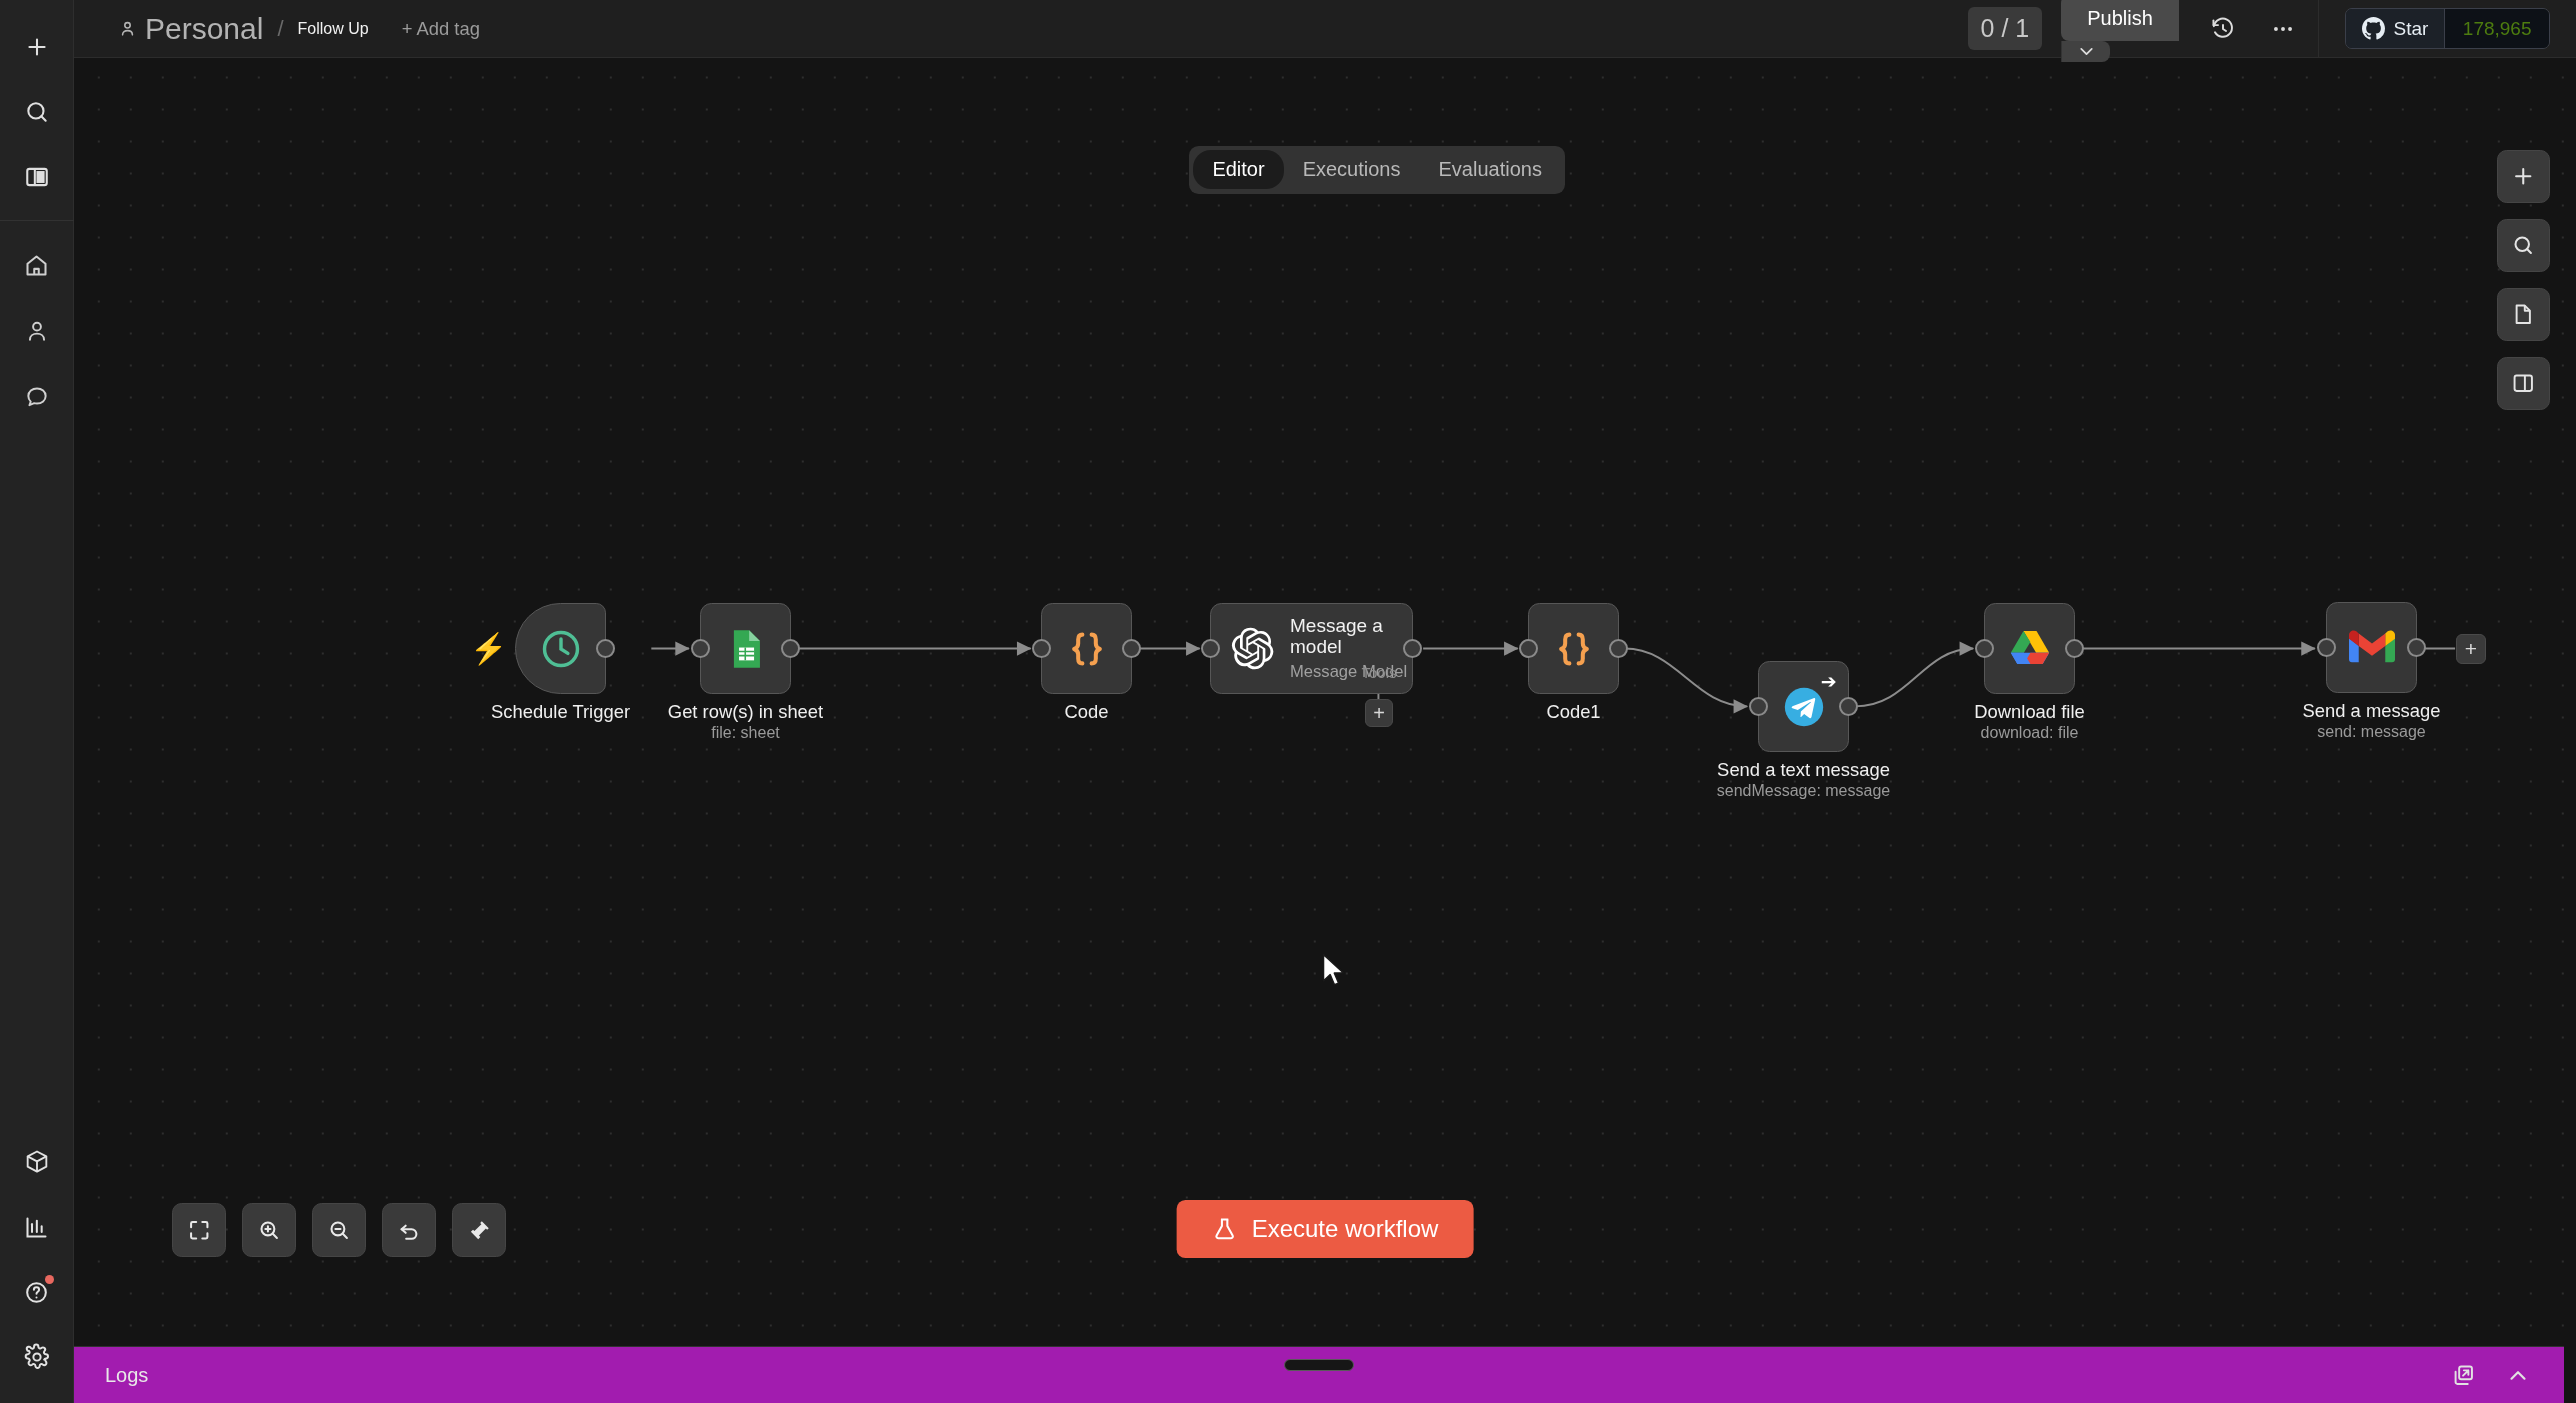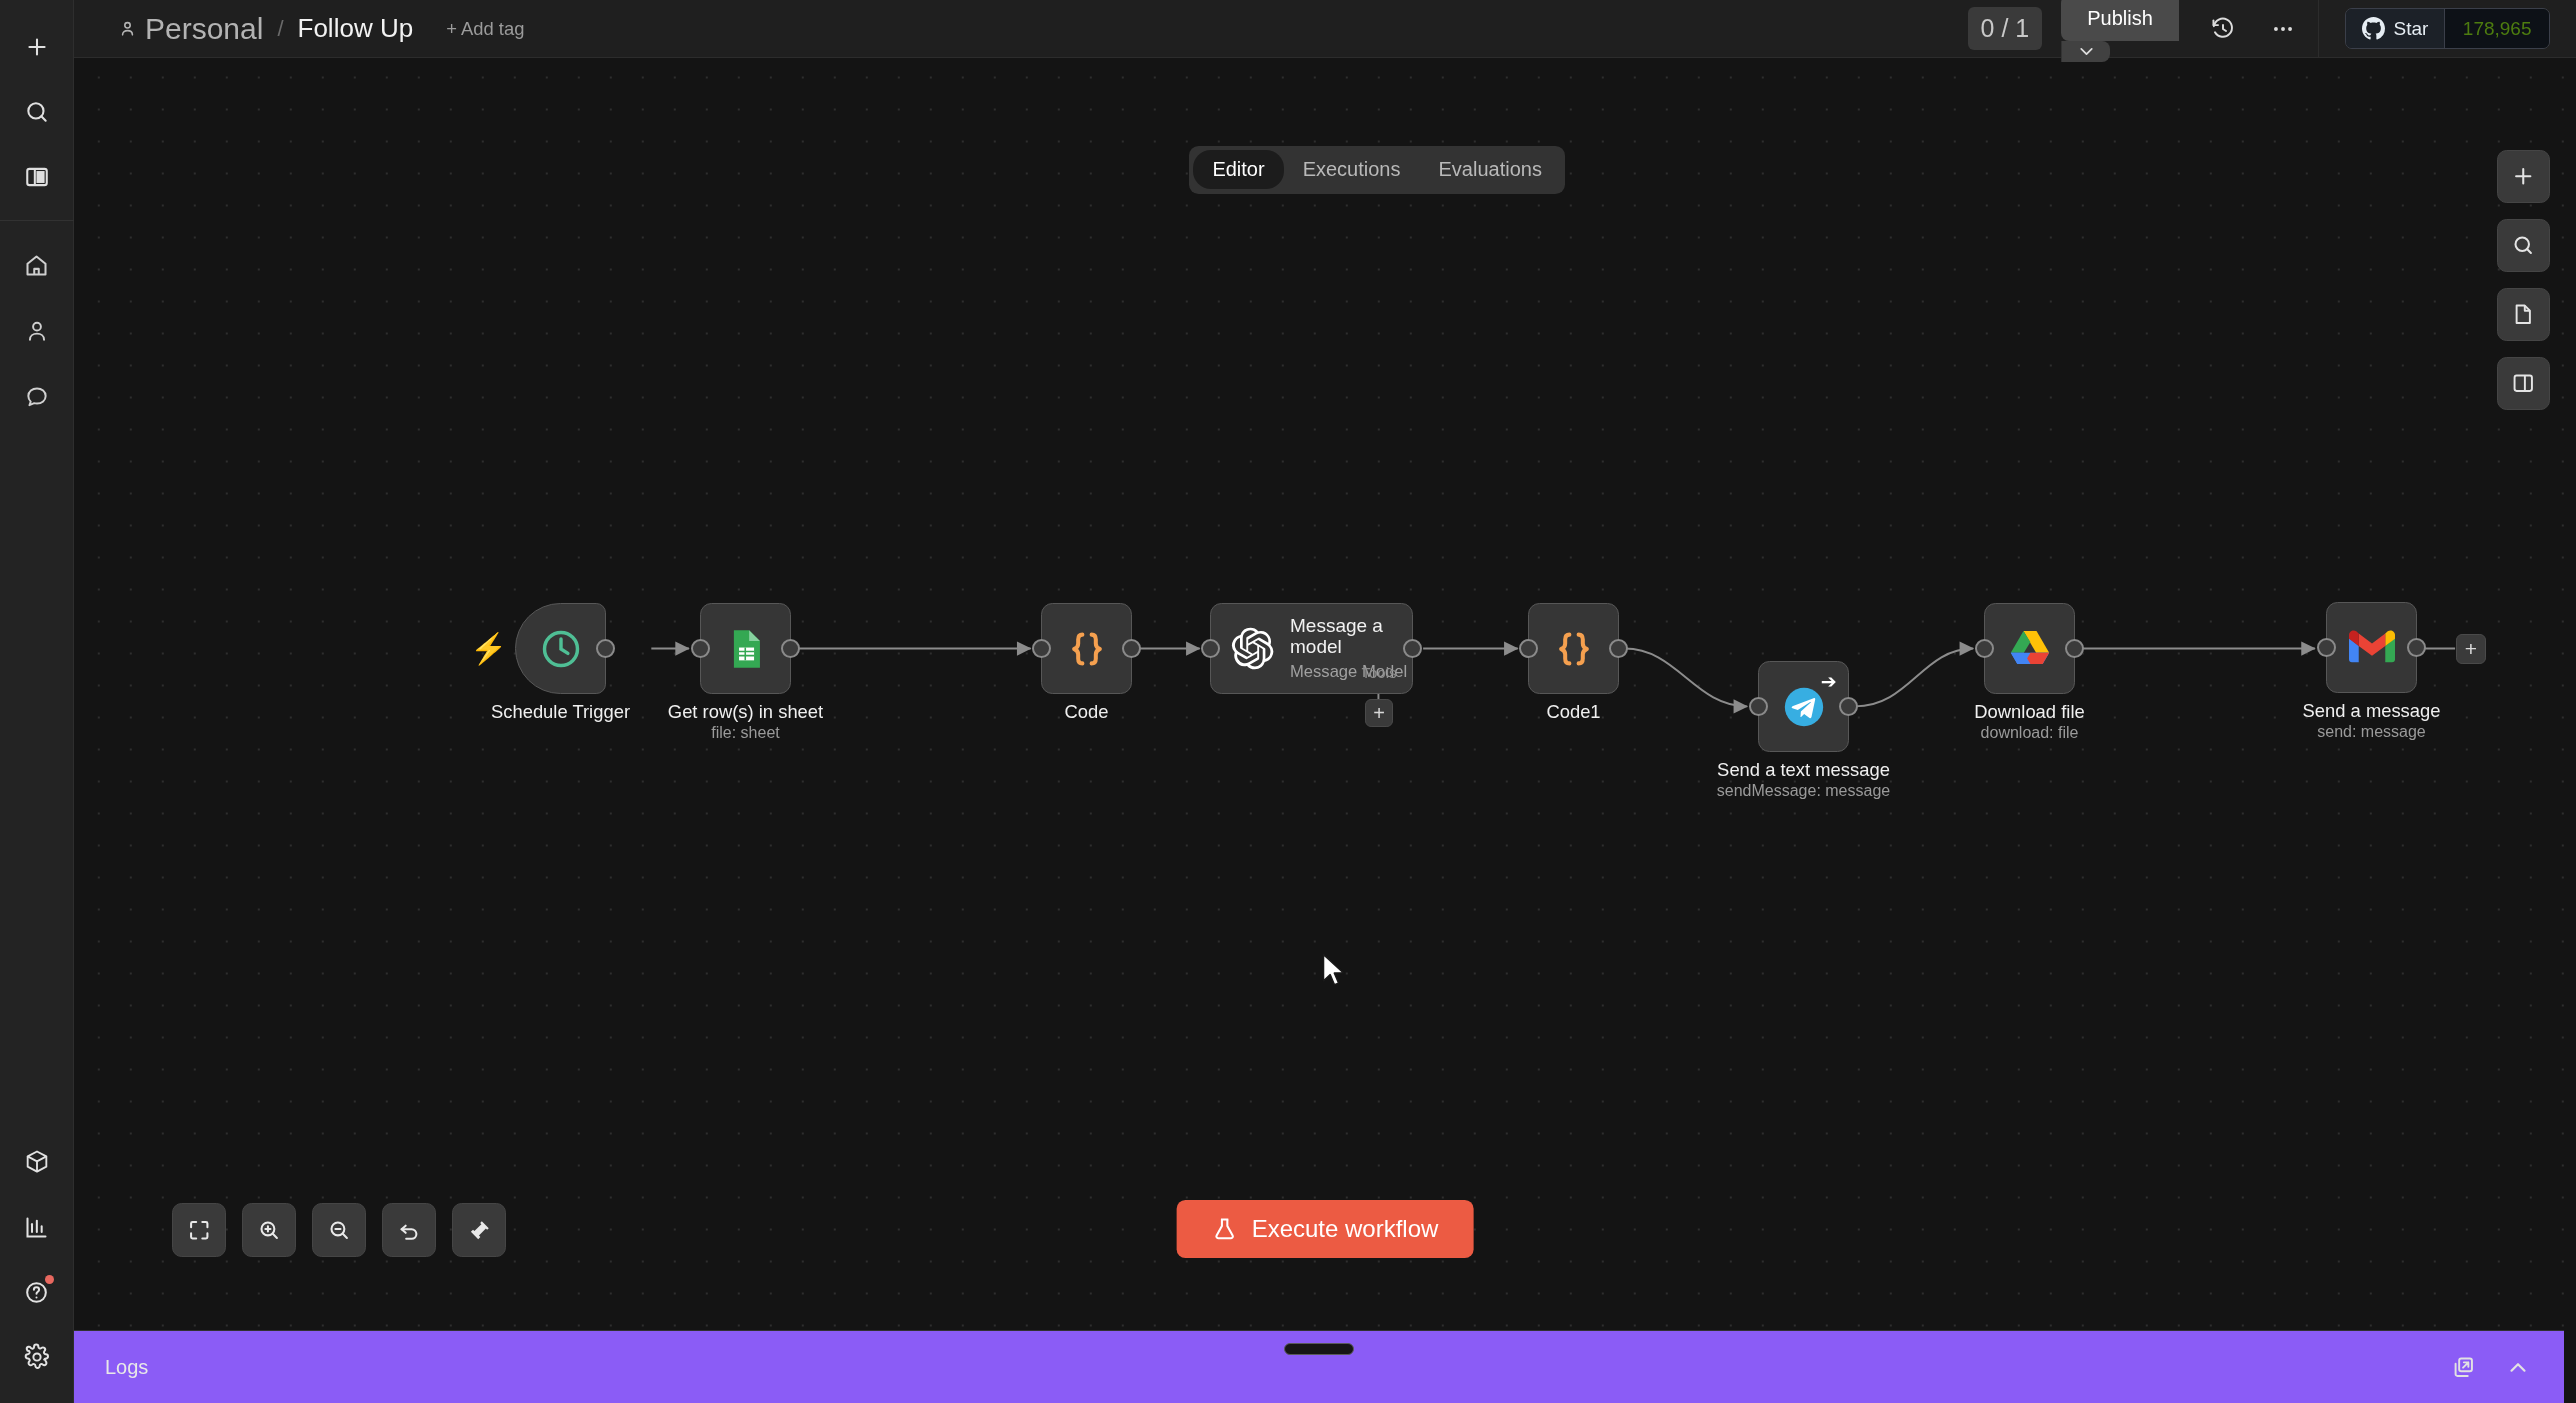--- a/index.html
+++ b/index.html
@@ -37,21 +37,21 @@
     position:absolute; left:74px; top:0; right:0; height:58px;
     background:#1f1f1f; border-bottom:0.9px solid #2c2c2c;
     display:flex; align-items:center; z-index:30;
   }
   .crumbs{ display:flex; align-items:center; padding-left:44px; gap:0px; }
   .crumb-personal{
     display:flex; align-items:center; gap:8px;
     color:#b3b3b3; font-size:30px;
   }
   .crumb-sep{ color:#6a6a6a; font-size:22px; margin:0 14px; }
-  .crumb-name{ color:#f2f2f2; font-size:26px; }
+  .crumb-name{ color:#f2f2f2; font-size:16px; }
   .add-tag{ color:#9b9b9b; font-size:18.4px; margin-left:33px; cursor:pointer; }
 
   .hdr-right{ margin-left:auto; display:flex; align-items:center; padding-right:0; height:100%; }
   .counter{
     background:#3a3a3a; color:#c9c9c9; font-size:25px;
     border-radius:6.1px; padding:7px 13px; margin-right:19px;
   }
   .publish-group{ display:flex; align-items:stretch; margin-right:21px;flex-direction:column; }
   .publish-btn{
     background:#4a4a4a; color:#fff; font-size:20px;
@@ -191,22 +191,22 @@
   }
 
   
   .edges{ position:absolute; left:0; top:0; width:100%; height:100%; pointer-events:none; }
 
   
   .cursor{ position:absolute; left:1248px; top:895px; pointer-events:none; z-index:60; }
 
   
   .logs{
-    position:absolute; left:74px; right:12px; bottom:0; height:74px;
-    background:#8b5cf6; border-top:0.9px solid #313131;
+    position:absolute; left:74px; right:12px; bottom:0; height:58px;
+    background:#a21caf; border-top:0.9px solid #313131;
     display:flex; align-items:center; z-index:30;
   }
   .logs-title{ color:#e8e8e8; font-size:20px; padding-left:31px; }
   .logs-handle{
     position:absolute; left:50%; transform:translateX(-50%); top:12.3px;
     width:70px; height:11.4px; border-radius:7px;
     border:1.3px solid #5a5a5a; background:#161616; cursor:ns-resize;
   }
   .logs-right{ margin-left:auto; display:flex; align-items:center; gap:17.5px; padding-right:28px; }
   .logs-ic{ width:37px; height:37px; display:flex; align-items:center; justify-content:center; cursor:pointer; border-radius:6.1px; }

